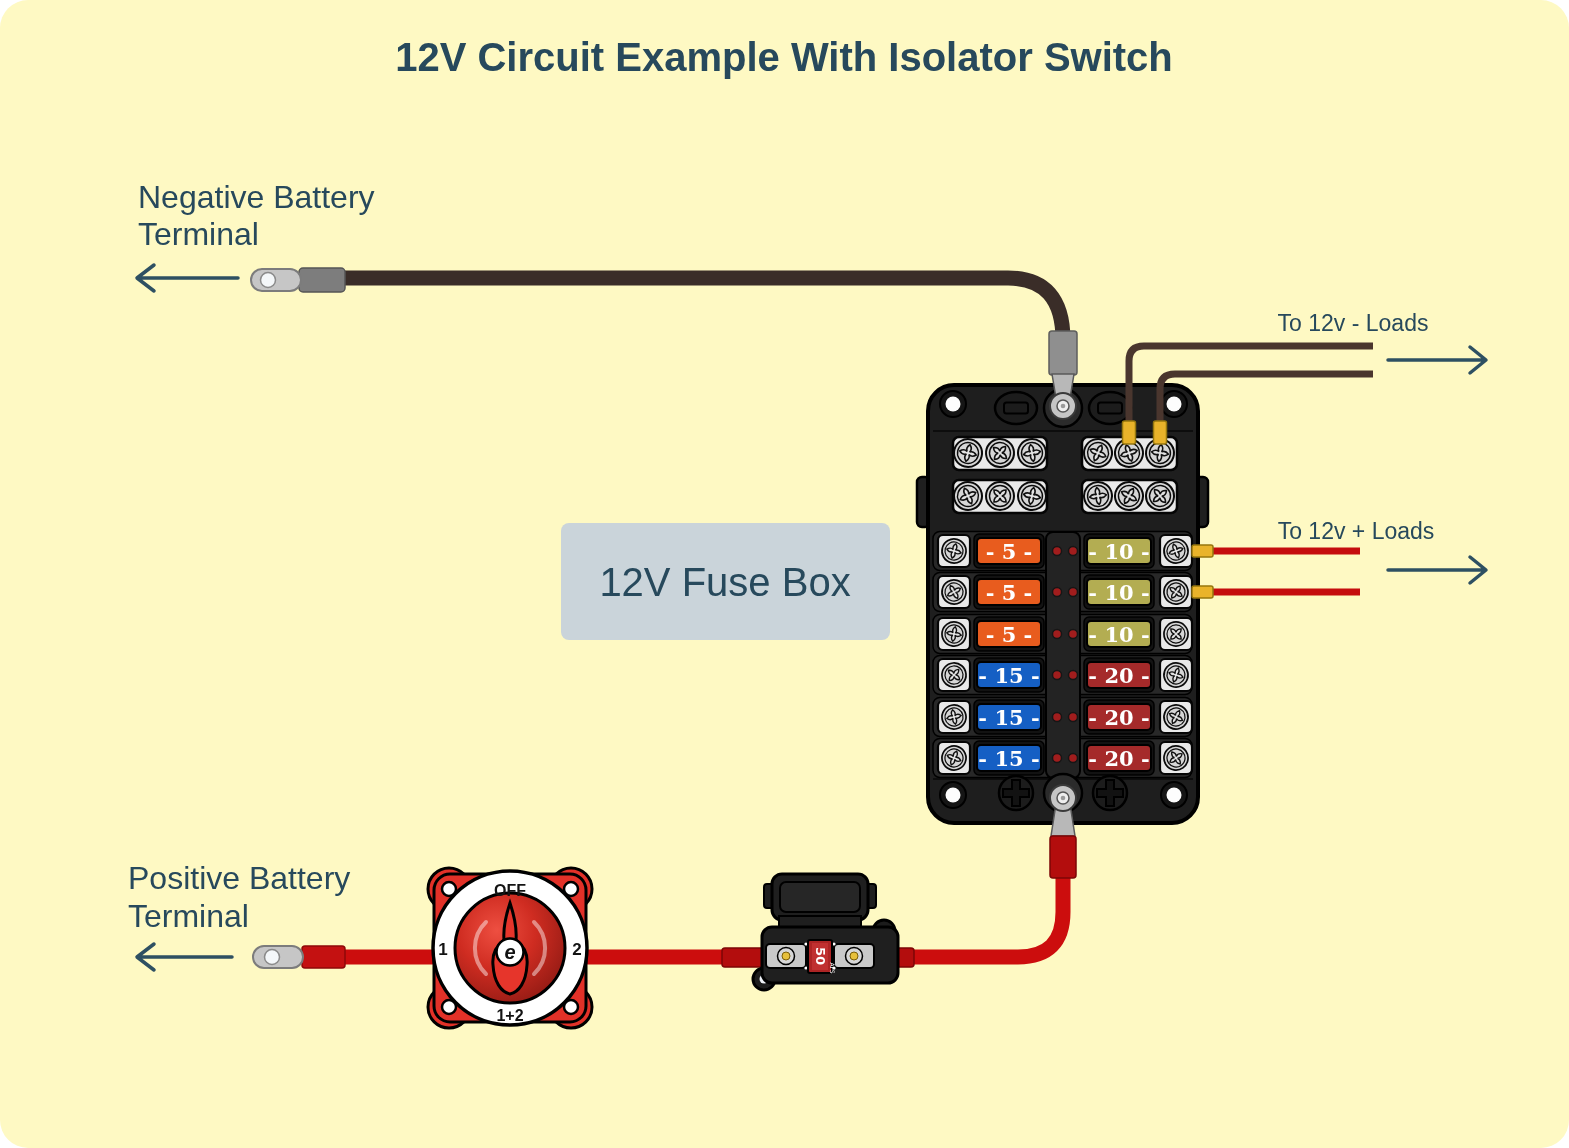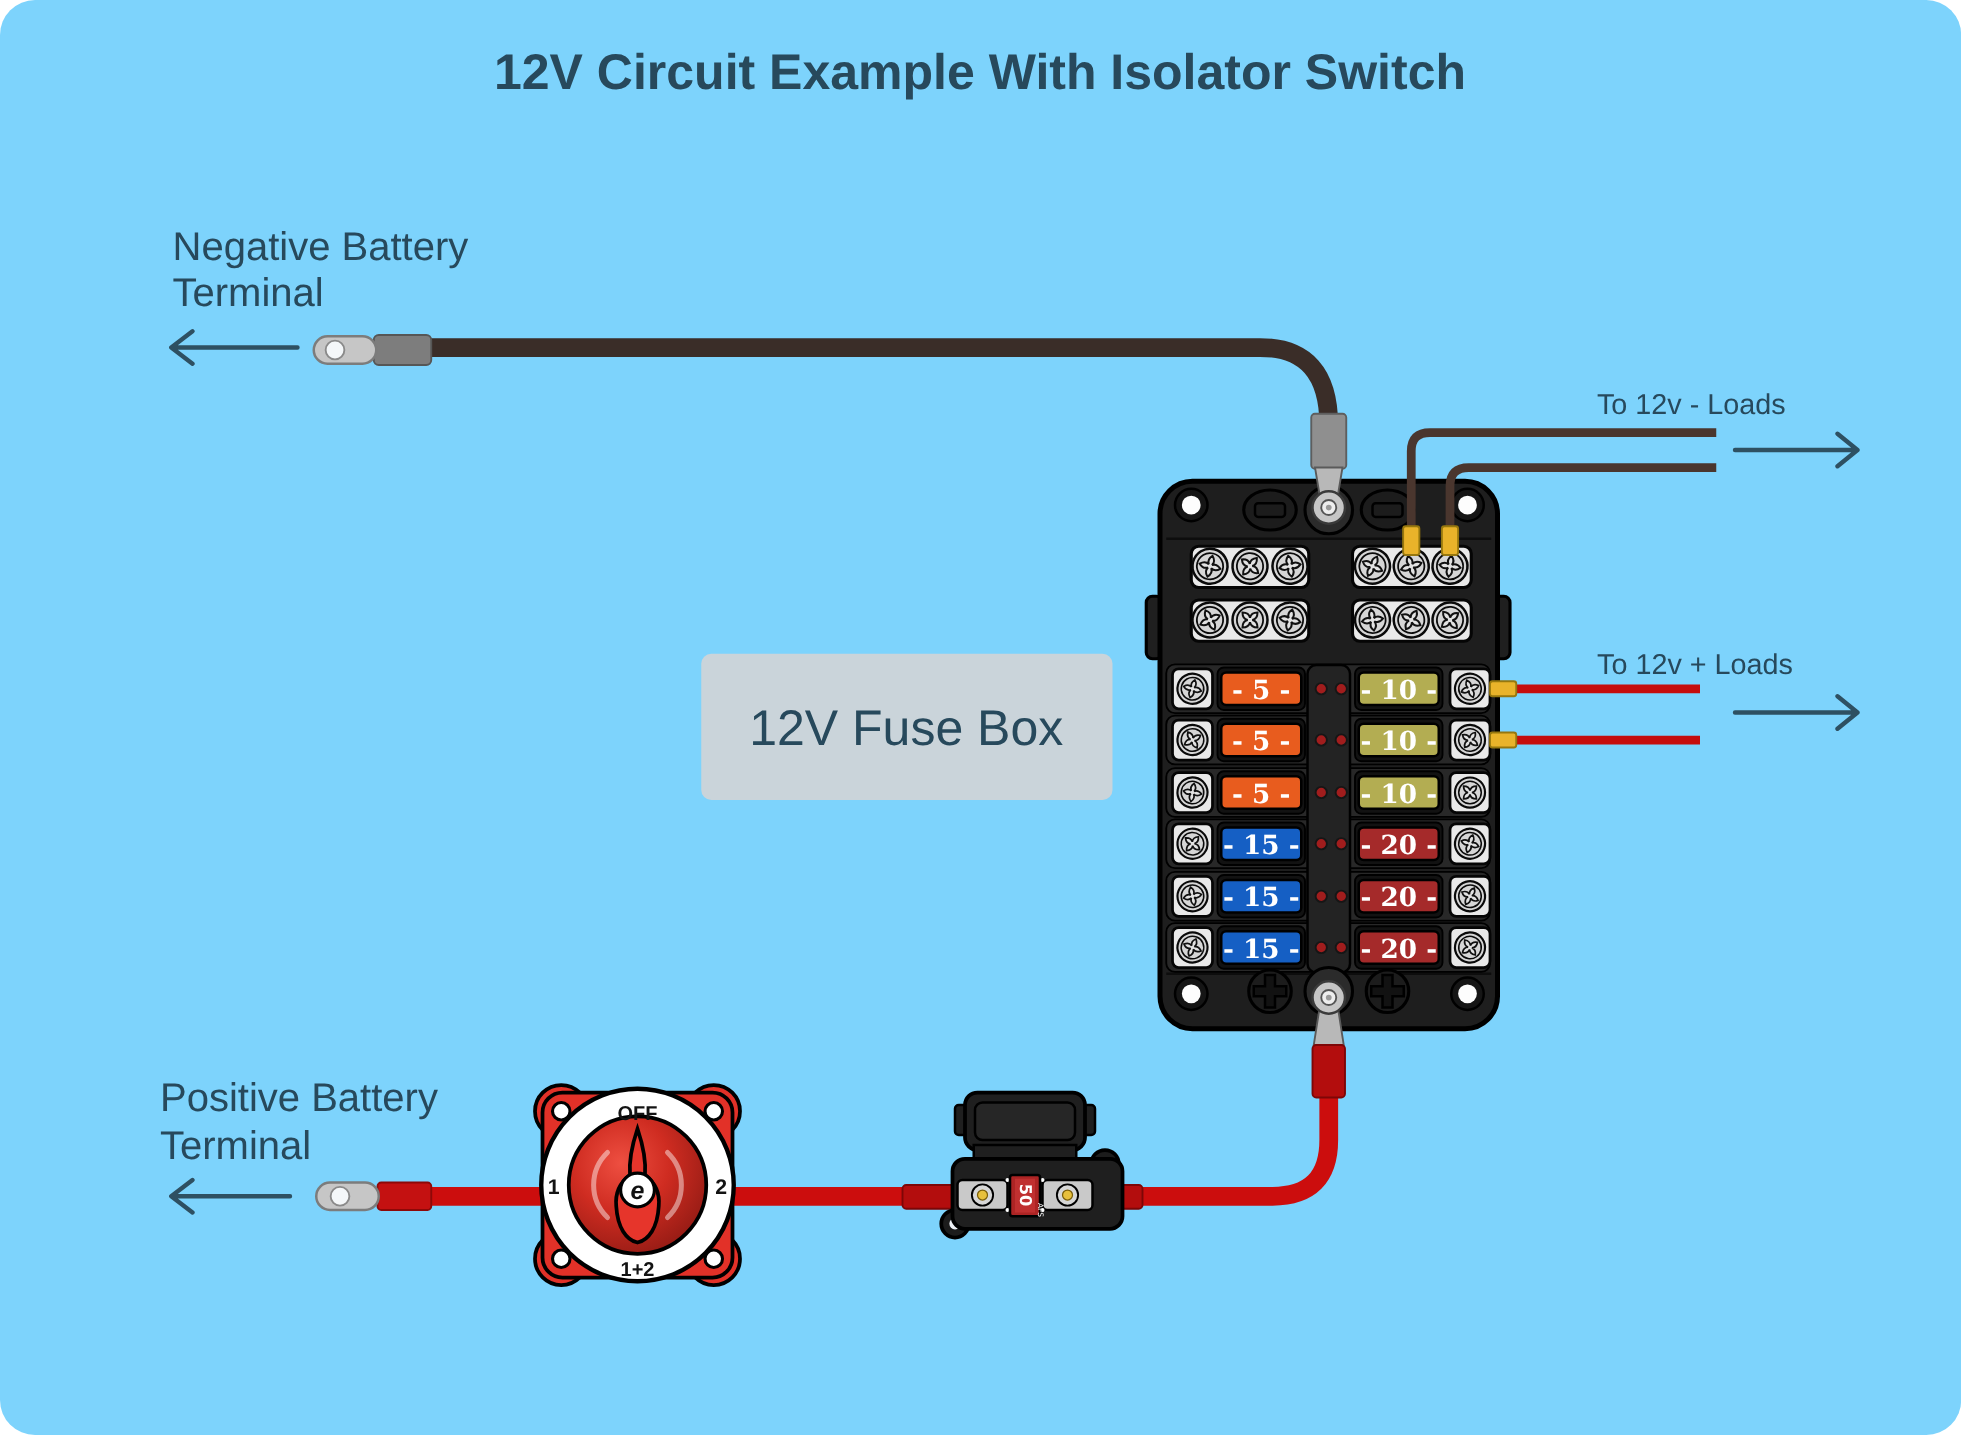--- a/index.html
+++ b/index.html
@@ -1,16 +1,16 @@
 <!DOCTYPE html>
 <html><head>
 <meta charset="utf-8">
 <style>
   html,body{margin:0;padding:0;background:#ffffff;}
-  .canvas{width:1569px;height:1148px;background:#7dd3fc;border-radius:28px;overflow:hidden;position:relative;margin:0 auto;text-align:center;}
+  .canvas{width:1569px;height:1148px;background:#fef9c3;border-radius:28px;overflow:hidden;position:relative;margin:0 auto;text-align:center;}
   svg{display:block;}
   text{font-family:"Liberation Sans",sans-serif;}
   .lbl{fill:#27495c;}
   .title{font-size:40px;font-weight:700;}
   .batlbl{font-size:32px;font-weight:500;}
   .loadlbl{font-size:23px;font-weight:500;}
   .boxlbl{font-size:40px;font-weight:500;}
   .fuseTxt{fill:#ffffff;font-family:"DejaVu Serif",serif;font-size:21px;font-weight:700;text-anchor:middle;}
   .fuse50{fill:#ffffff;font-family:"DejaVu Sans",sans-serif;font-size:13px;font-weight:700;text-anchor:middle;}
   .fuseAFS{fill:#ffffff;font-family:"DejaVu Sans",sans-serif;font-size:6px;text-anchor:middle;}

